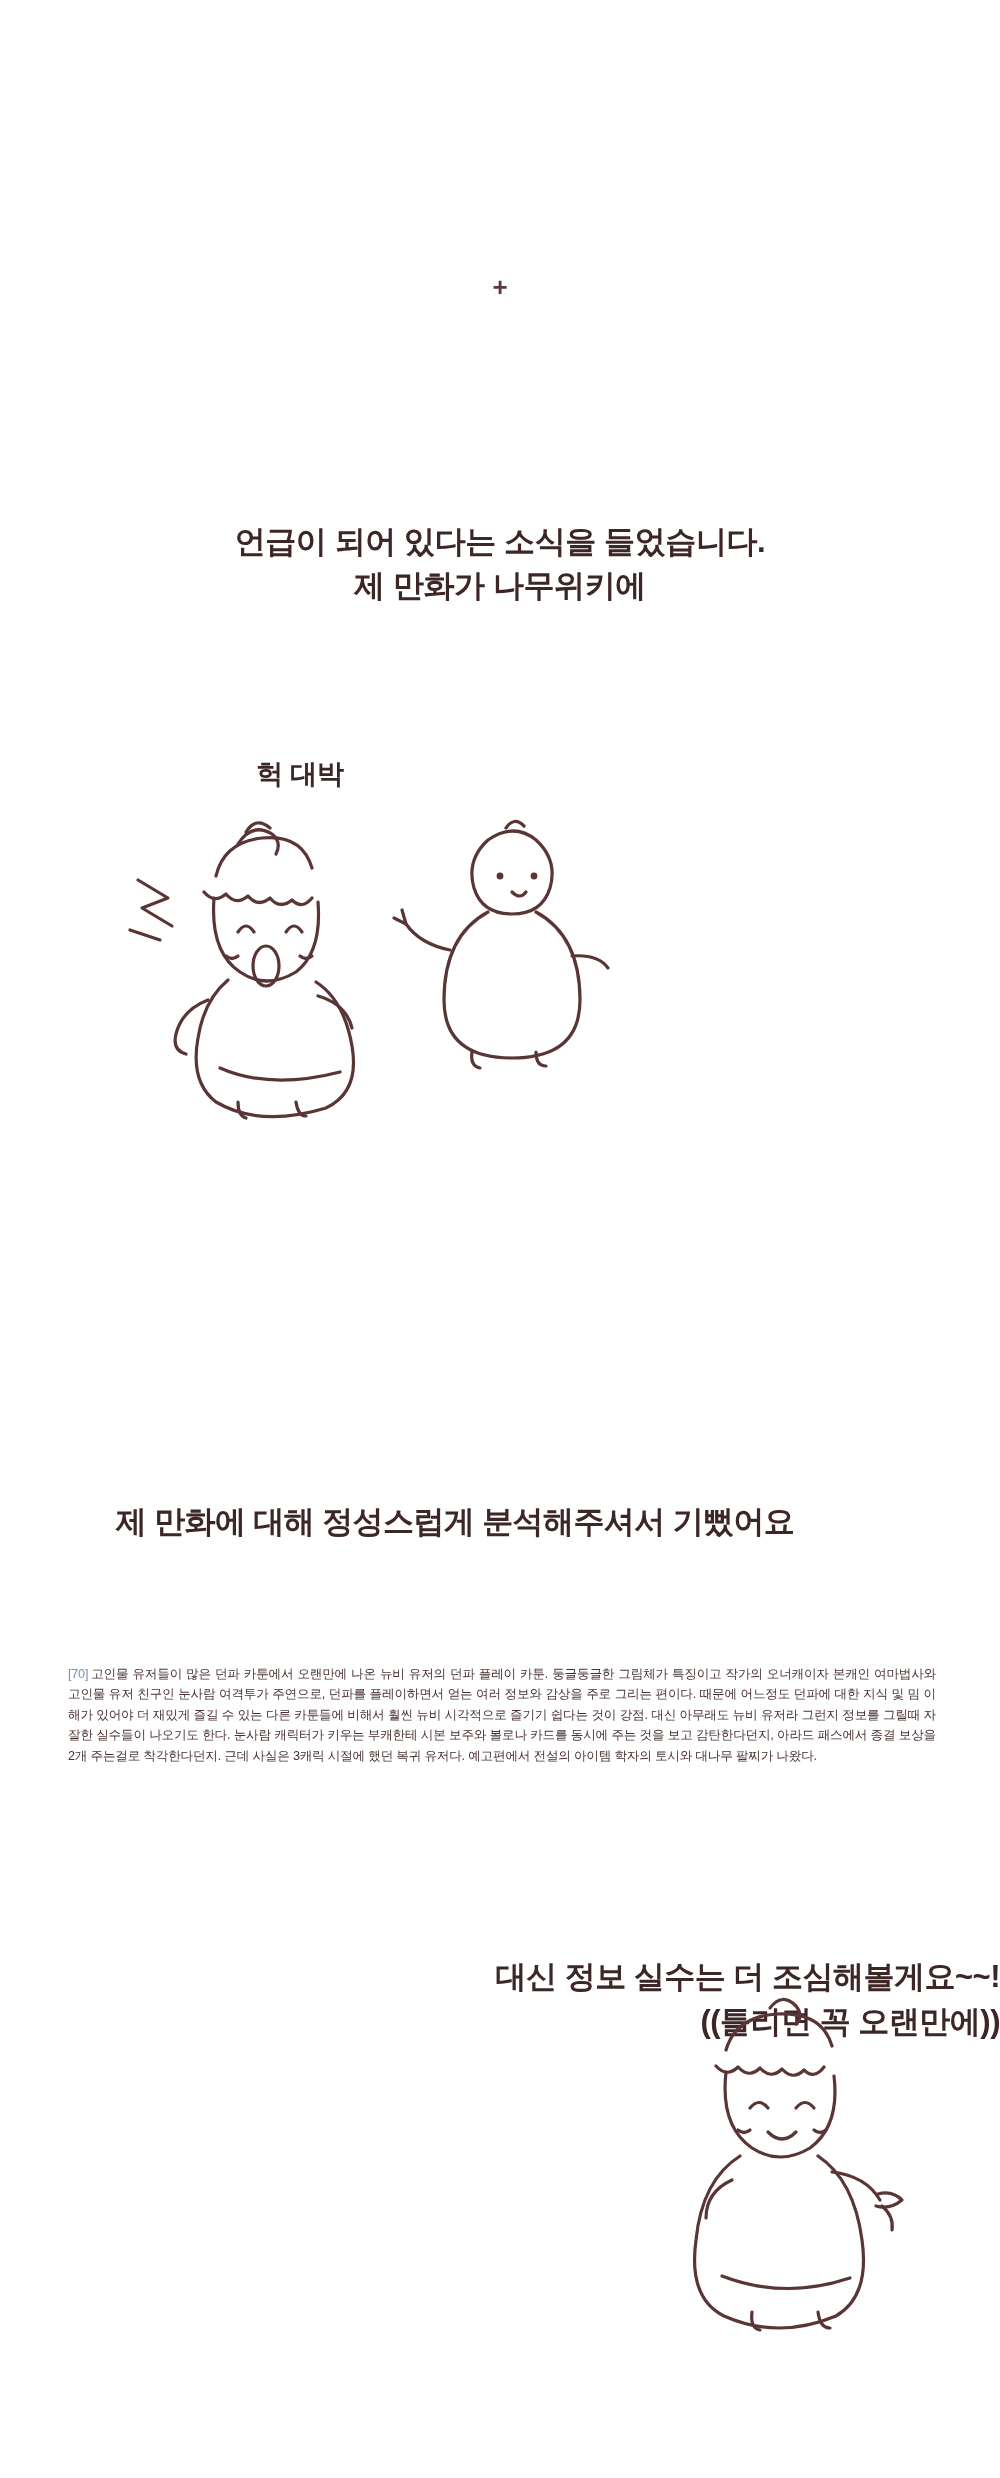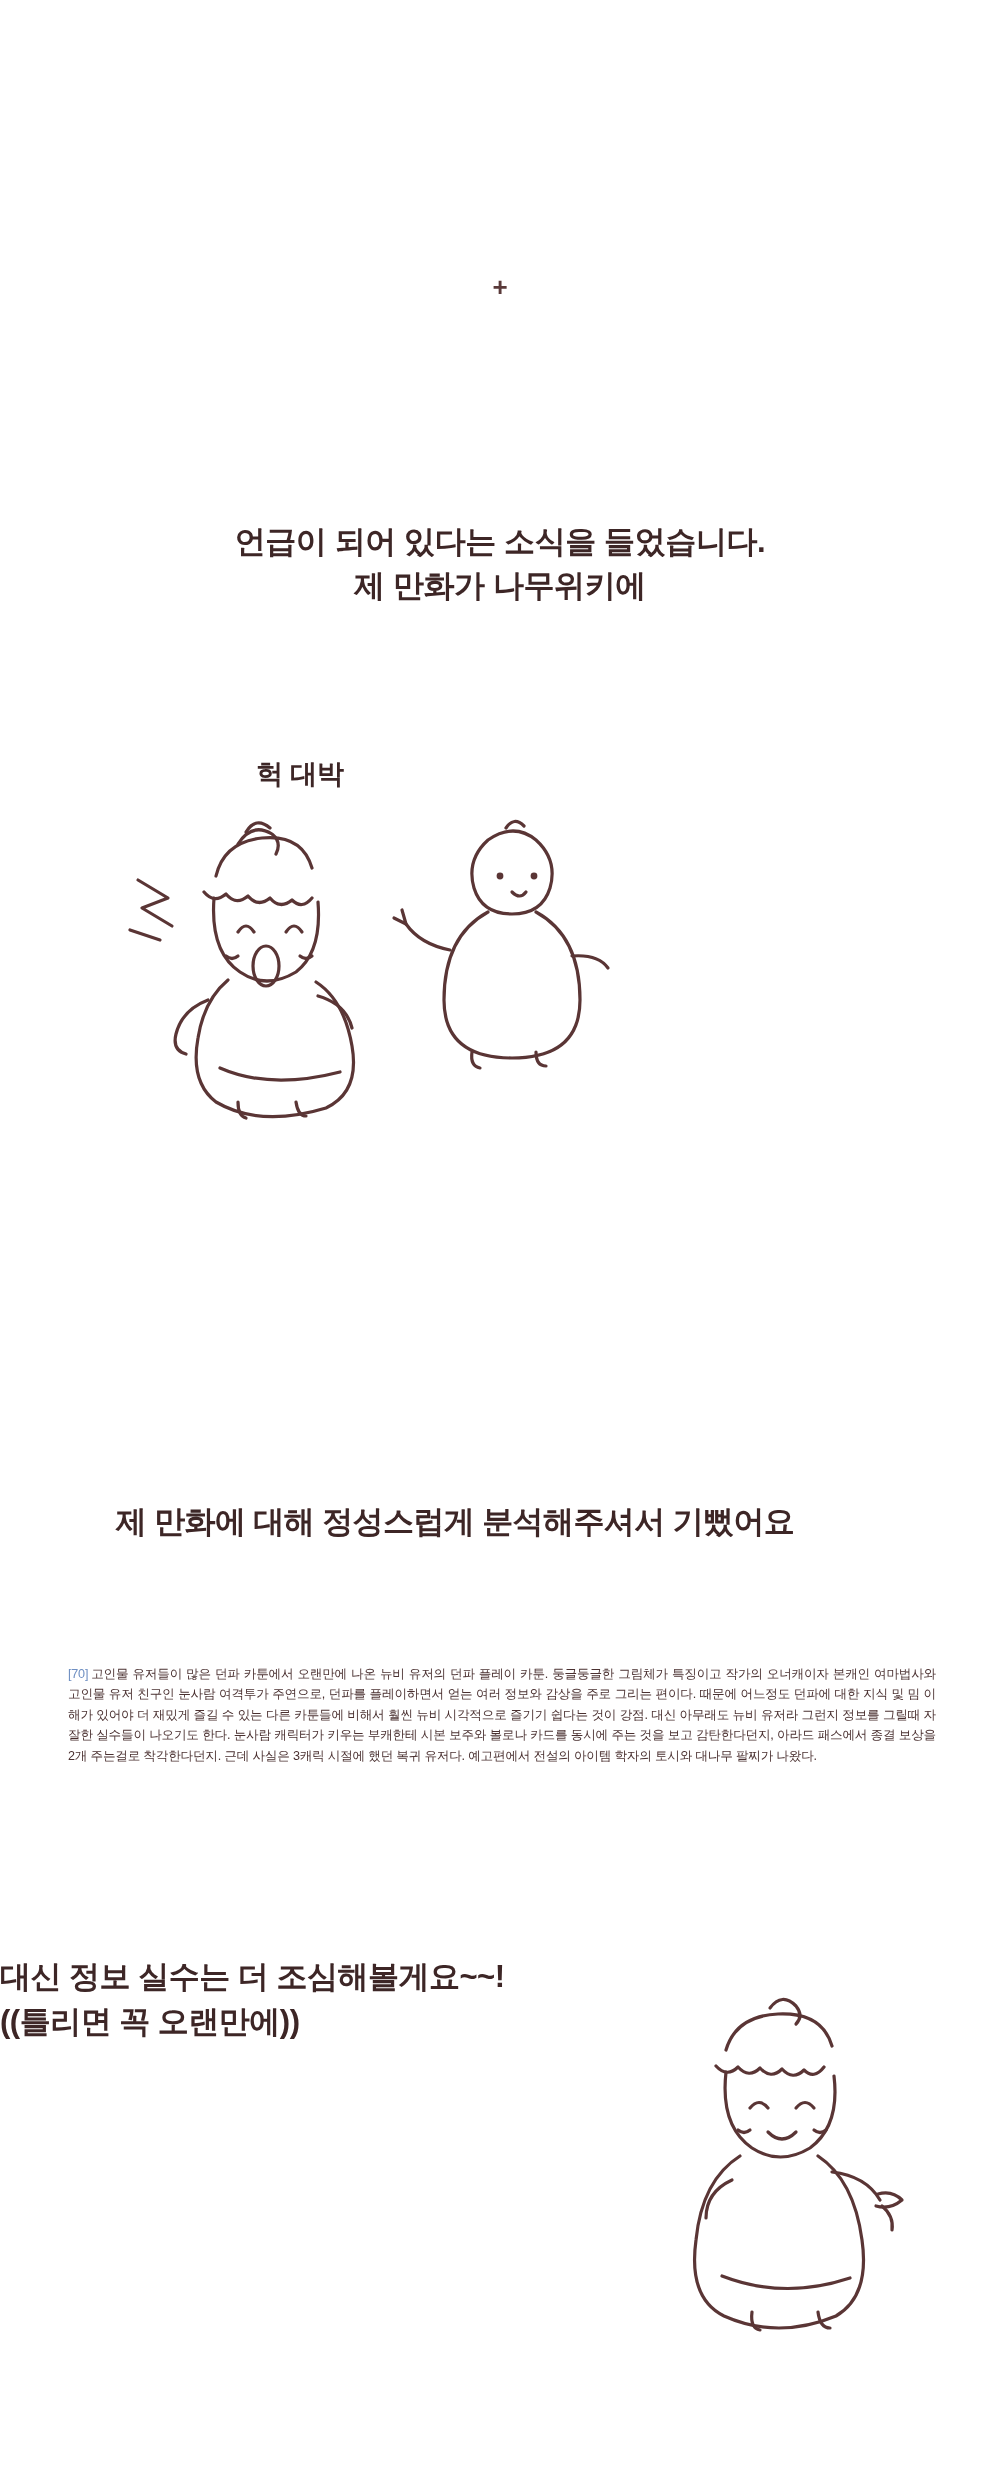--- a/index.html
+++ b/index.html
@@ -91,21 +91,21 @@
     color: #6f8fc2;
     margin-right: 3px;
   }
 
   
   .headline-3 {
     position: absolute;
     left: 0;
     top: 1955px;
     width: 1000px;
-    text-align: left;
+    text-align: right;
     font-size: 31px;
     font-weight: 700;
     line-height: 1.45;
     color: #3d2626;
     letter-spacing: -0.5px;
   }
 
   
   .art {
     position: absolute;

